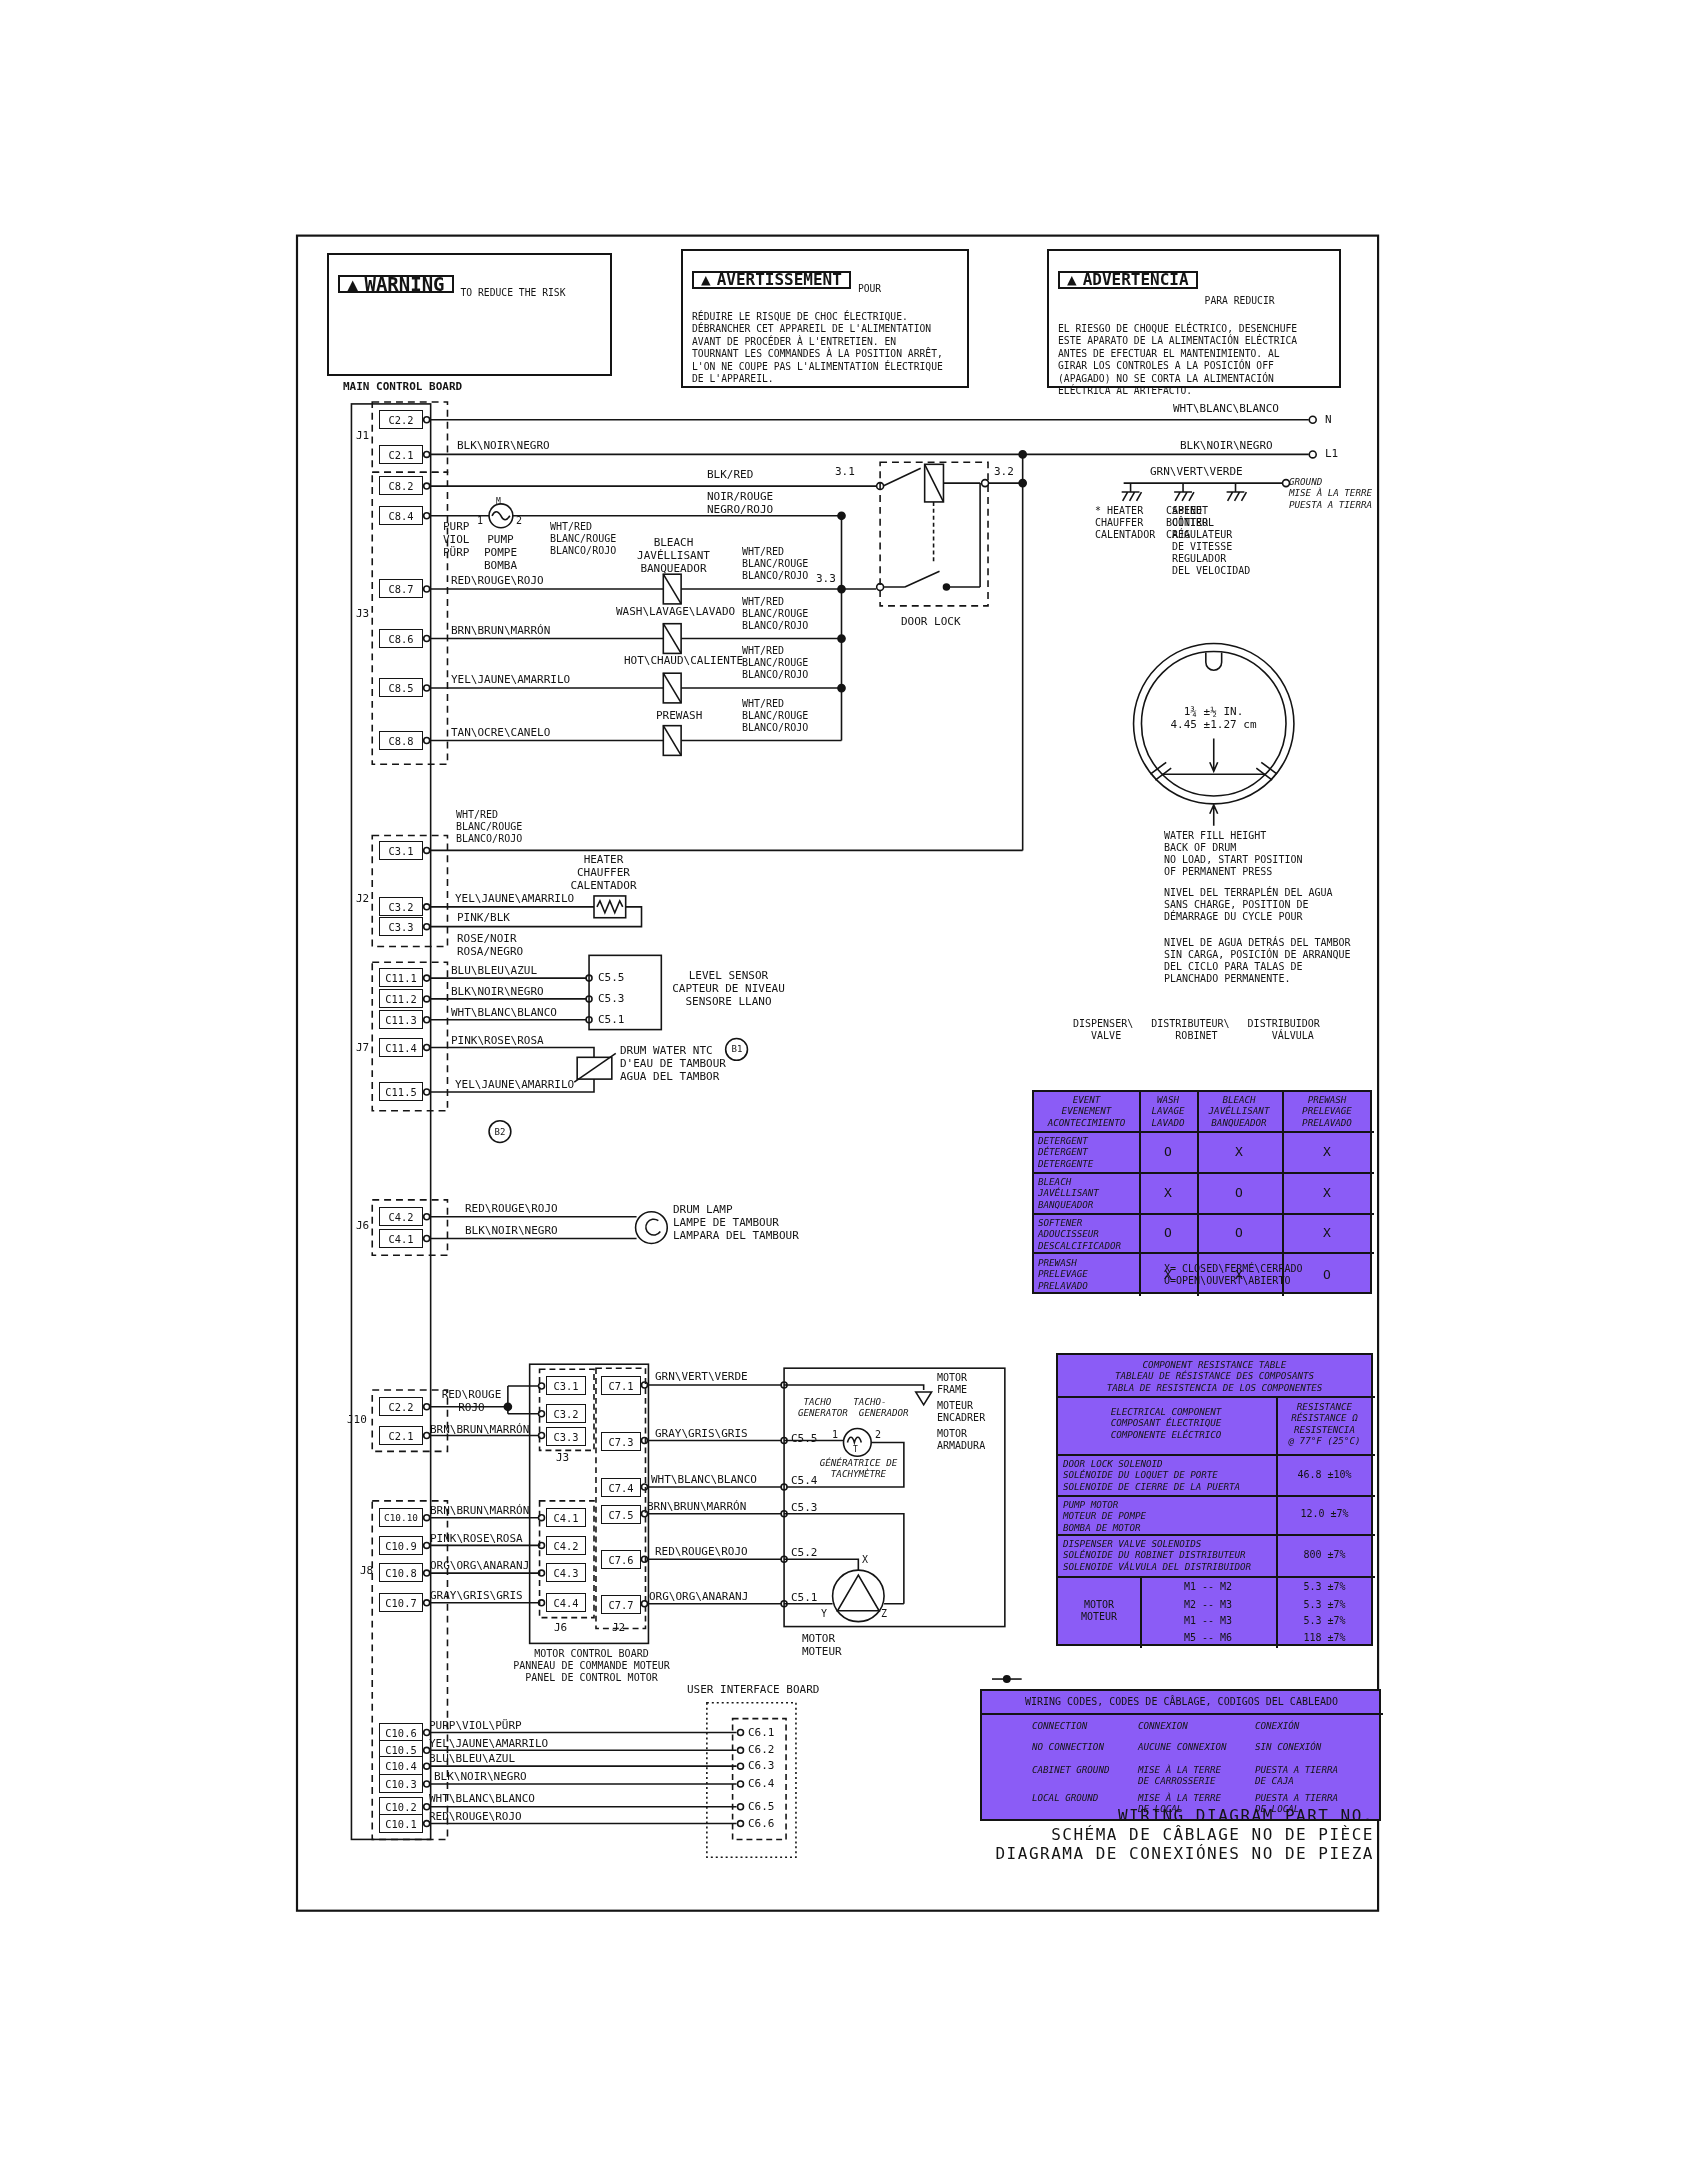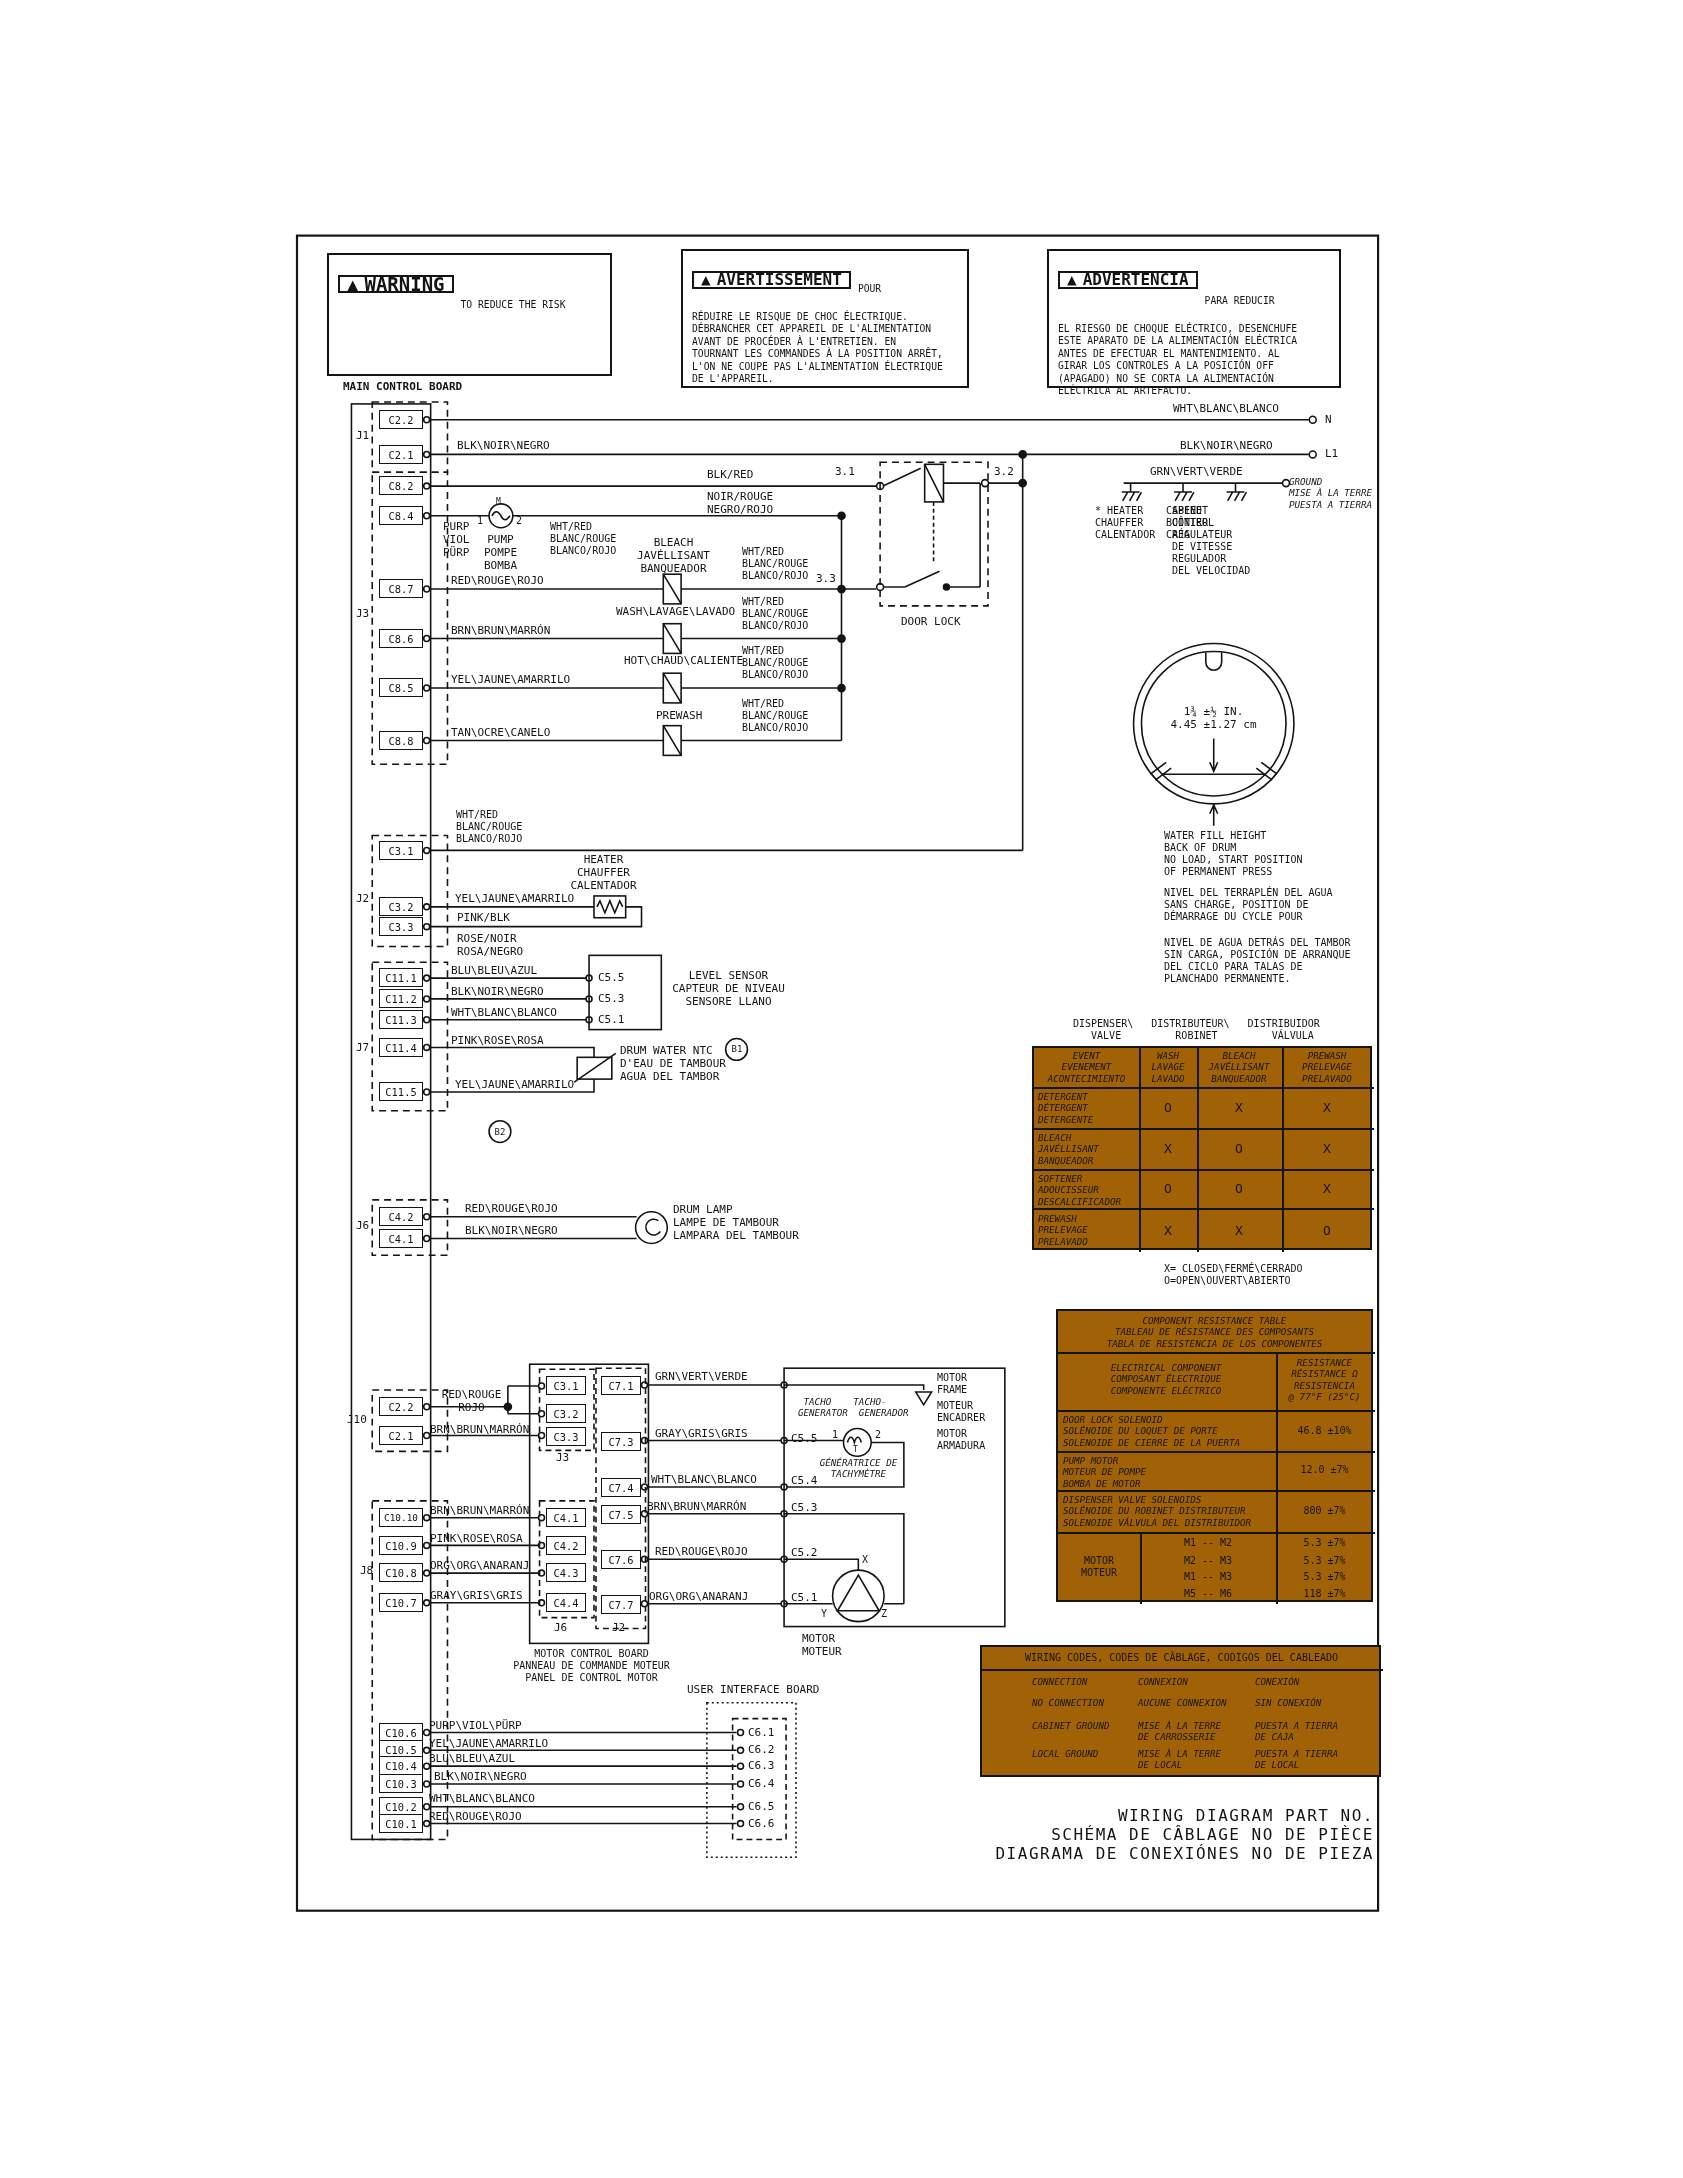--- a/index.html
+++ b/index.html
@@ -15,21 +15,21 @@
   .b{font-weight:bold;}
   .pin{position:absolute;box-sizing:border-box;border:1.6px solid #141414;background:#fff;
        width:44px;height:19px;display:flex;align-items:center;justify-content:center;
        font-size:10.4px;}
   .pin2{width:40px;}
   .warnbox{position:absolute;border:2px solid #141414;box-sizing:border-box;padding:7px 9px;
            font-size:9.7px;line-height:12.5px;white-space:pre-line;}
   .warnhead{display:flex;align-items:flex-start;gap:7px;margin-bottom:3px;}
   .warntitle{border:2px solid #141414;padding:1px 7px;font-weight:bold;white-space:nowrap;
              display:inline-flex;align-items:center;gap:6px;}
-  .tbox{position:absolute;box-sizing:border-box;border:2px solid #141414;background:#a16207;}
+  .tbox{position:absolute;box-sizing:border-box;border:2px solid #141414;background:#8b5cf6;margin-top:44px;}
   .hline{position:absolute;background:#141414;height:1.6px;}
   .vline{position:absolute;background:#141414;width:1.6px;}
   .val{font-size:13px;}
   .pn{position:absolute;left:948px;top:1806px;width:426px;text-align:right;}
   .pn .t{font-size:16px;line-height:19px;letter-spacing:1.5px;}
   .pn .num{font-size:31px;letter-spacing:7px;color:#969696;-webkit-text-stroke:1px #6e6e6e;
            margin-top:5px;}
 </style>
 </head>
 <body>
@@ -239,21 +239,21 @@
     </g>
   </g>
 </svg>
 
 <div class="warnbox" style="left:327px;top:253px;width:285px;height:123px">
   <div class="warnhead">
     <span class="warntitle" style="font-size:19px">
           <span>▲</span>
           <span>WARNING</span>
         </span>
-    <span style="margin-top:24px">TO REDUCE THE RISK</span>
+    <span style="margin-top:12px">TO REDUCE THE RISK</span>
   </div>
 </div>
 <div class="warnbox" style="left:681px;top:249px;width:288px;height:139px">
   <div class="warnhead">
     <span class="warntitle" style="font-size:16px">
           <span>▲</span>
           <span>AVERTISSEMENT</span>
         </span>
     <span style="margin-top:12px">POUR</span>
   </div>

